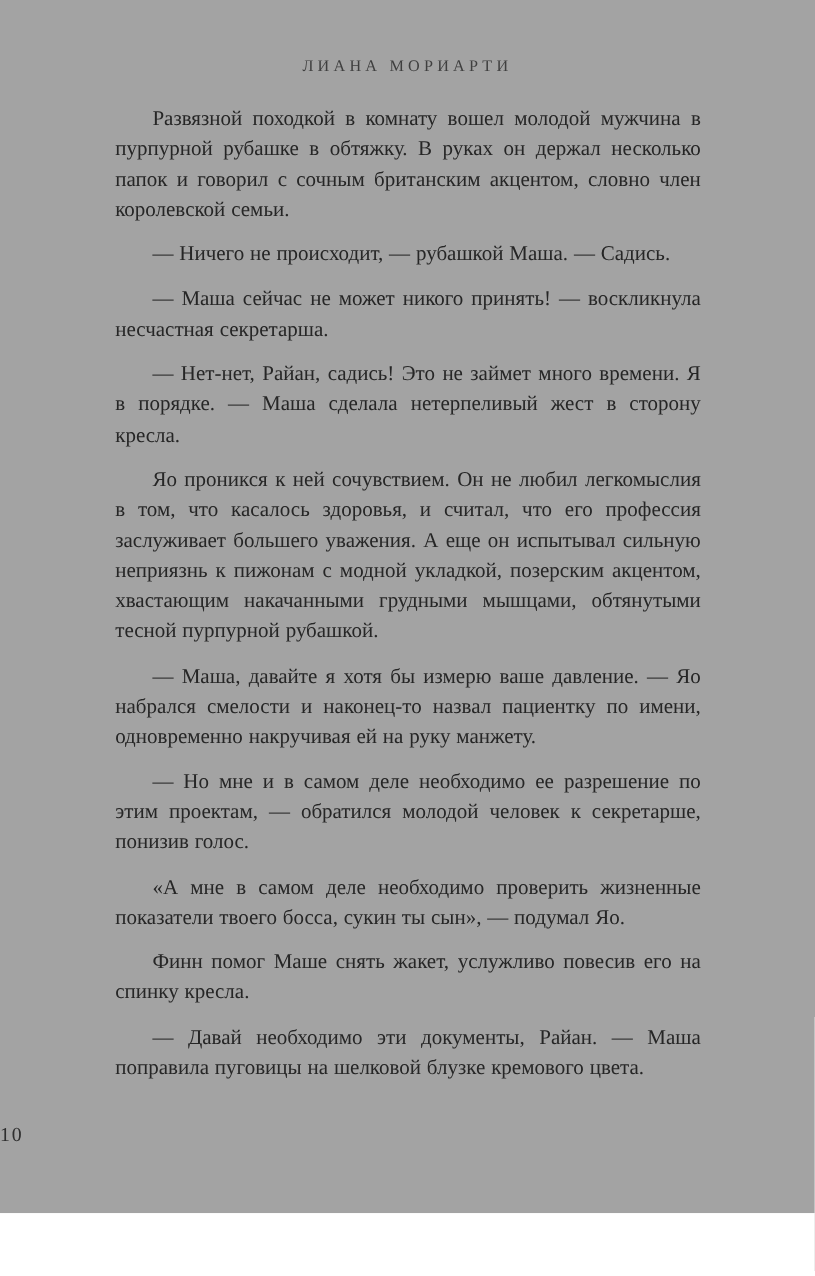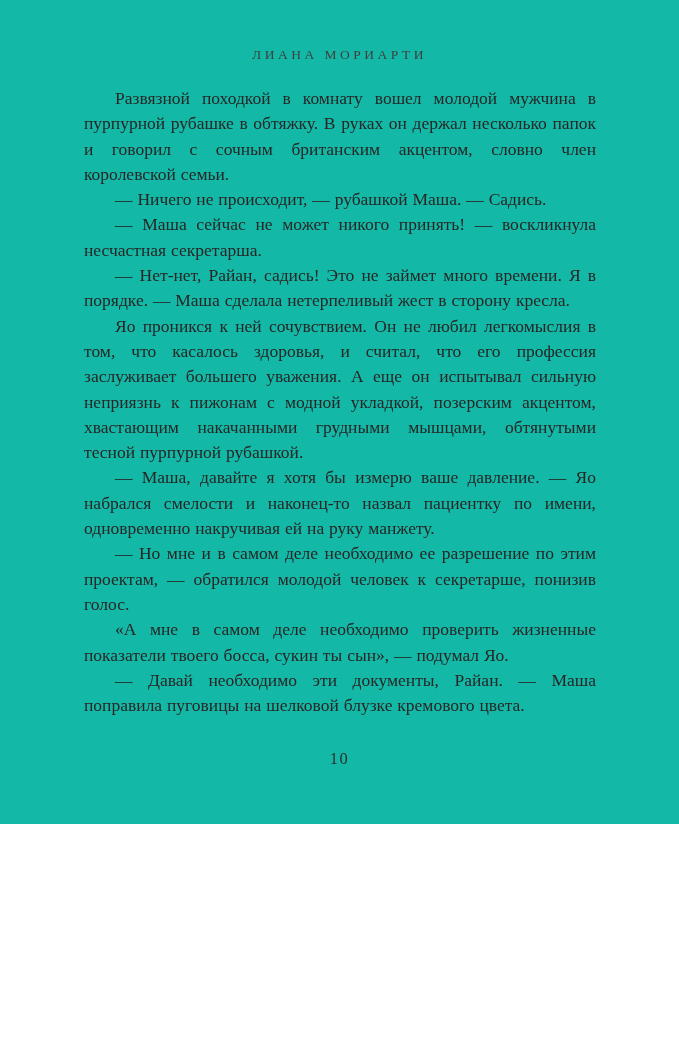--- a/index.html
+++ b/index.html
@@ -3,23 +3,23 @@
 <meta charset="utf-8">
 <style>
   html, body {
     margin: 0;
     padding: 0;
     background: #ffffff;
   }
   .page {
     position: relative;
     width: 679px;
-    height: 824px;
+    height: 1011px;
     margin: 0 auto;
-    background: #14b8a6;
+    background: #a3a3a3;
     box-sizing: border-box;
     overflow: hidden;
     font-family: "Liberation Serif", "DejaVu Serif", serif;
     color: #262626;
   }
   .running-header {
     margin-top: 47px;
     text-align: center;
     font-size: 13.5px;
     letter-spacing: 3.5px;
@@ -29,47 +29,48 @@
   .body-text {
     margin: 23px 83px 0 84px;
     text-align: justify;
     font-size: 17.5px;
     line-height: 25.3px;
     hyphens: auto;
     -webkit-hyphens: auto;
     word-spacing: 0.5px;
   }
   .body-text p {
-    margin: 0;
+    margin: 12px;
     padding: 0;
     text-indent: 31px;
   }
   .page-number {
     position: absolute;
     left: 0;
     right: 0;
     bottom: 55px;
-    text-align: center;
+    text-align: left;
     font-size: 16.5px;
     letter-spacing: 1.5px;
     color: #2e2e2e;
   }
 </style>
 </head>
 <body>
 
 <div class="page">
   <div class="running-header">ЛИАНА МОРИАРТИ</div>
 
   <div class="body-text">
       <p>Развязной походкой в комнату вошел молодой мужчина в пурпурной рубашке в обтяжку. В руках он держал несколько папок и говорил с сочным британским акцентом, словно член королевской семьи.</p>
       <p>— Ничего не происходит, — рубашкой Маша. — Садись.</p>
       <p>— Маша сейчас не может никого принять! — воскликнула несчастная секретарша.</p>
       <p>— Нет-нет, Райан, садись! Это не займет много времени. Я в порядке. — Маша сделала нетерпеливый жест в сторону кресла.</p>
       <p>Яо проникся к ней сочувствием. Он не любил легкомыслия в том, что касалось здоровья, и считал, что его профессия заслуживает большего уважения. А еще он испытывал сильную неприязнь к пижонам с модной укладкой, позерским акцентом, хвастающим накачанными грудными мышцами, обтянутыми тесной пурпурной рубашкой.</p>
       <p>— Маша, давайте я хотя бы измерю ваше давление. — Яо набрался смелости и наконец-то назвал пациентку по имени, одновременно накручивая ей на руку манжету.</p>
       <p>— Но мне и в самом деле необходимо ее разрешение по этим проектам, — обратился молодой человек к секретарше, понизив голос.</p>
       <p>«А мне в самом деле необходимо проверить жизненные показатели твоего босса, сукин ты сын», — подумал Яо.</p>
+      <p>Финн помог Маше снять жакет, услужливо повесив его на спинку кресла.</p>
       <p>— Давай необходимо эти документы, Райан. — Маша поправила пуговицы на шелковой блузке кремового цвета.</p>
     </div>
 
   <div class="page-number">10</div>
 </div>
 
 </body></html>

